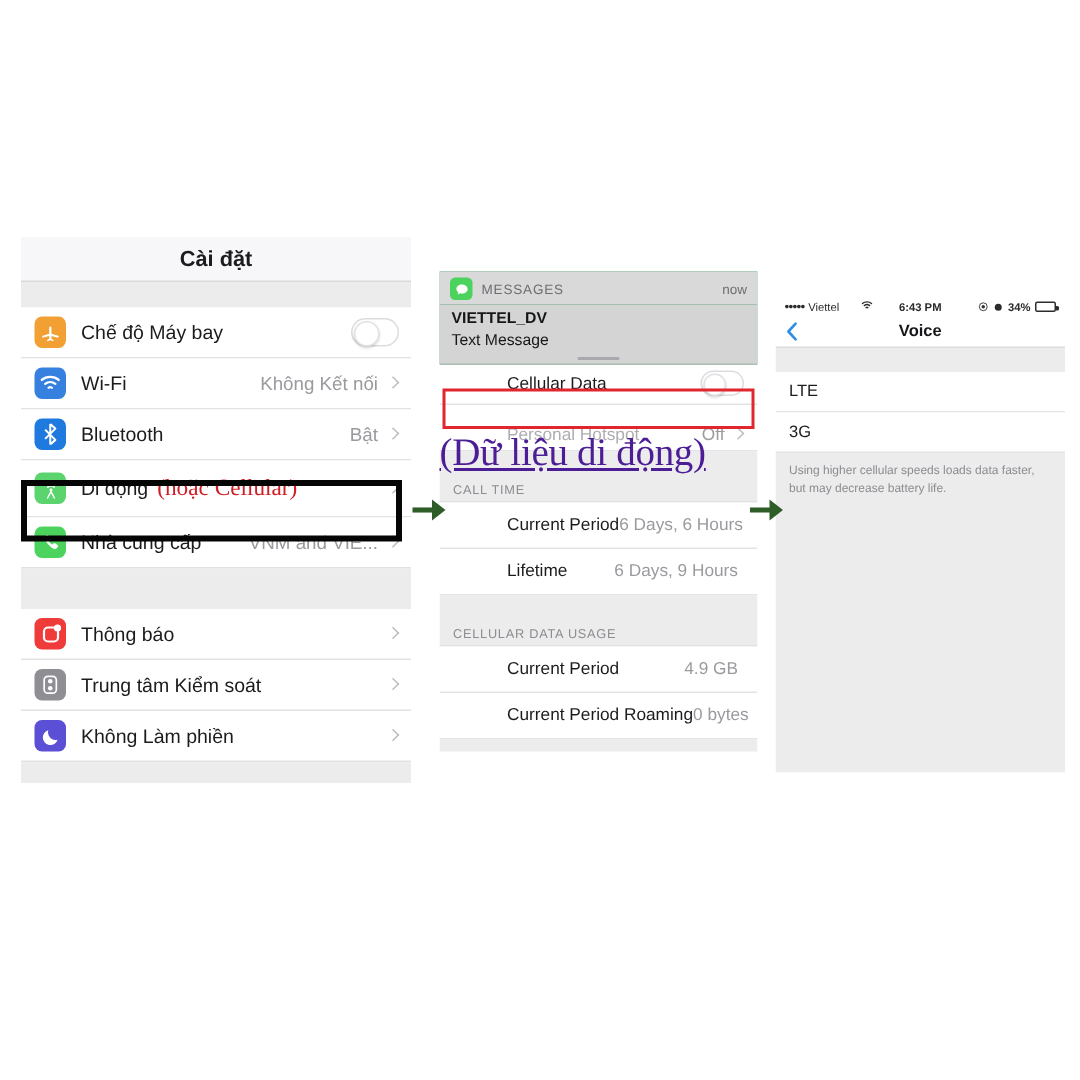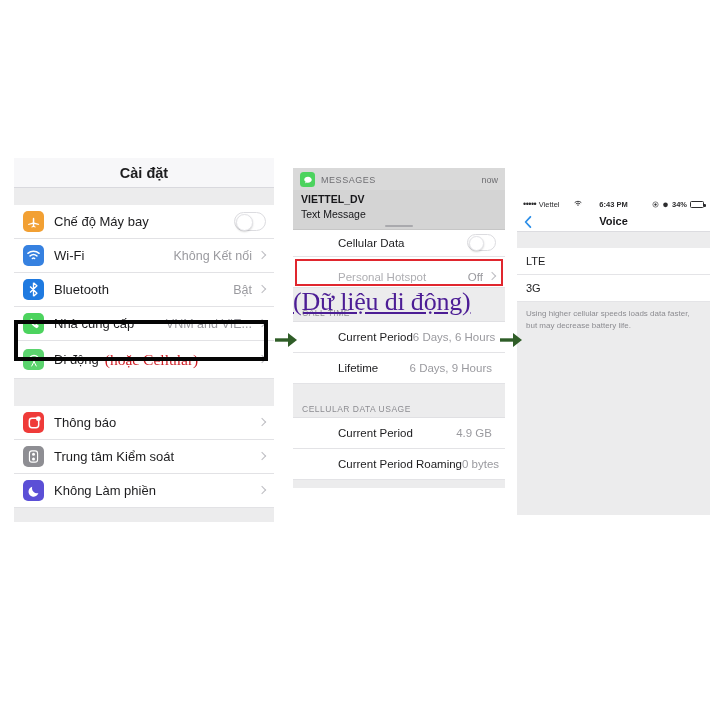--- a/index.html
+++ b/index.html
@@ -71,20 +71,21 @@
     width: 254px; height: 41px;
     border: 4px solid #050505; background: transparent;
     z-index: 6; pointer-events: none;
   }
 
   
   #panel-mid { left: 293px; top: 168px; width: 212px; height: 369px; }
   .notif {
     background: #15803d; position: relative;
     border-bottom: 1px solid #c6c6c6;
+    margin-top: 13px;
   }
   .notif-top {
     display: flex; align-items: center; gap: 6px;
     padding: 4px 7px 3px 7px; background: #d9d9d9;
   }
   .notif-app-ic {
     width: 15px; height: 15px; border-radius: 3.5px; background: #4cd35e;
     display: flex; align-items: center; justify-content: center; flex: 0 0 auto;
   }
   .notif-app { font-size: 9px; color: #6e6e72; letter-spacing: .55px; }
@@ -224,44 +225,44 @@
         <svg width="11" height="15" viewBox="0 0 14 22" fill="none" stroke="#fff" stroke-width="2" stroke-linejoin="round">
           <path d="M7 1v20M7 1l5 4.5L2 15.5M7 21l5-4.5L2 6.5"></path>
         </svg>
       </div>
       <div class="row-label">Bluetooth</div>
       <div class="row-spacer"></div>
       <div class="row-value">Bật</div>
       <div class="chev"></div>
     </div>
 
-    <div class="row">
-      <div class="ic" style="background:#4cd35e">
-        <svg width="14" height="14" viewBox="0 0 24 24" fill="#fff">
-            <path d="M6.6 3.2c.7-.5 1.6-.3 2.1.4l1.9 2.7c.4.6.3 1.5-.3 2l-1.1.8c.6 1.9 2.8 4.1 4.7 4.7l.8-1.1c.5-.6 1.4-.7 2-.3l2.7 1.9c.7.5.9 1.4.4 2.1l-1.3 1.7c-.7.9-1.9 1.2-2.9.8C11.4 17 7 12.6 5.2 7.4c-.4-1-.1-2.2.8-2.9z"></path>
-          </svg>
-      </div>
-      <div class="row-label">Nhà cung cấp</div>
-      <div class="row-spacer"></div>
-      <div class="row-value">VNM and VIE...</div>
-      <div class="chev"></div>
-    </div>
-
     <div class="row" style="height:38px">
       <div class="ic" style="background:#5bd46e">
         <svg width="16" height="16" viewBox="0 0 24 24" fill="none" stroke="#fff" stroke-width="1.7" stroke-linecap="round">
           <path d="M6.5 7.5a7.5 7.5 0 0 1 11 0"></path>
             <path d="M8.8 10.2a4.6 4.6 0 0 1 6.4 0"></path>
           <circle cx="12" cy="13" r="1.4" fill="#fff" stroke="none"></circle>
           <path d="M12 14.5L8.6 21M12 14.5L15.4 21" stroke-width="1.5"></path>
         </svg>
       </div>
       <div class="row-label">Di động</div>
       <div class="red-note">(hoặc Cellular)</div>
       <div class="row-spacer"></div>
+      <div class="chev"></div>
+    </div>
+
+    <div class="row">
+      <div class="ic" style="background:#4cd35e">
+        <svg width="14" height="14" viewBox="0 0 24 24" fill="#fff">
+            <path d="M6.6 3.2c.7-.5 1.6-.3 2.1.4l1.9 2.7c.4.6.3 1.5-.3 2l-1.1.8c.6 1.9 2.8 4.1 4.7 4.7l.8-1.1c.5-.6 1.4-.7 2-.3l2.7 1.9c.7.5.9 1.4.4 2.1l-1.3 1.7c-.7.9-1.9 1.2-2.9.8C11.4 17 7 12.6 5.2 7.4c-.4-1-.1-2.2.8-2.9z"></path>
+          </svg>
+      </div>
+      <div class="row-label">Nhà cung cấp</div>
+      <div class="row-spacer"></div>
+      <div class="row-value">VNM and VIE...</div>
       <div class="chev"></div>
     </div>
 
     <div class="group-gap" style="height:27px"></div>
 
     <div class="row">
       <div class="ic" style="background:#ef3b39">
         <svg width="16" height="16" viewBox="0 0 24 24">
             <rect x="5" y="5" width="14" height="14" rx="4" fill="none" stroke="#fff" stroke-width="2.2"></rect>
             <circle cx="18.5" cy="5.5" r="3.6" fill="#fff"></circle>

